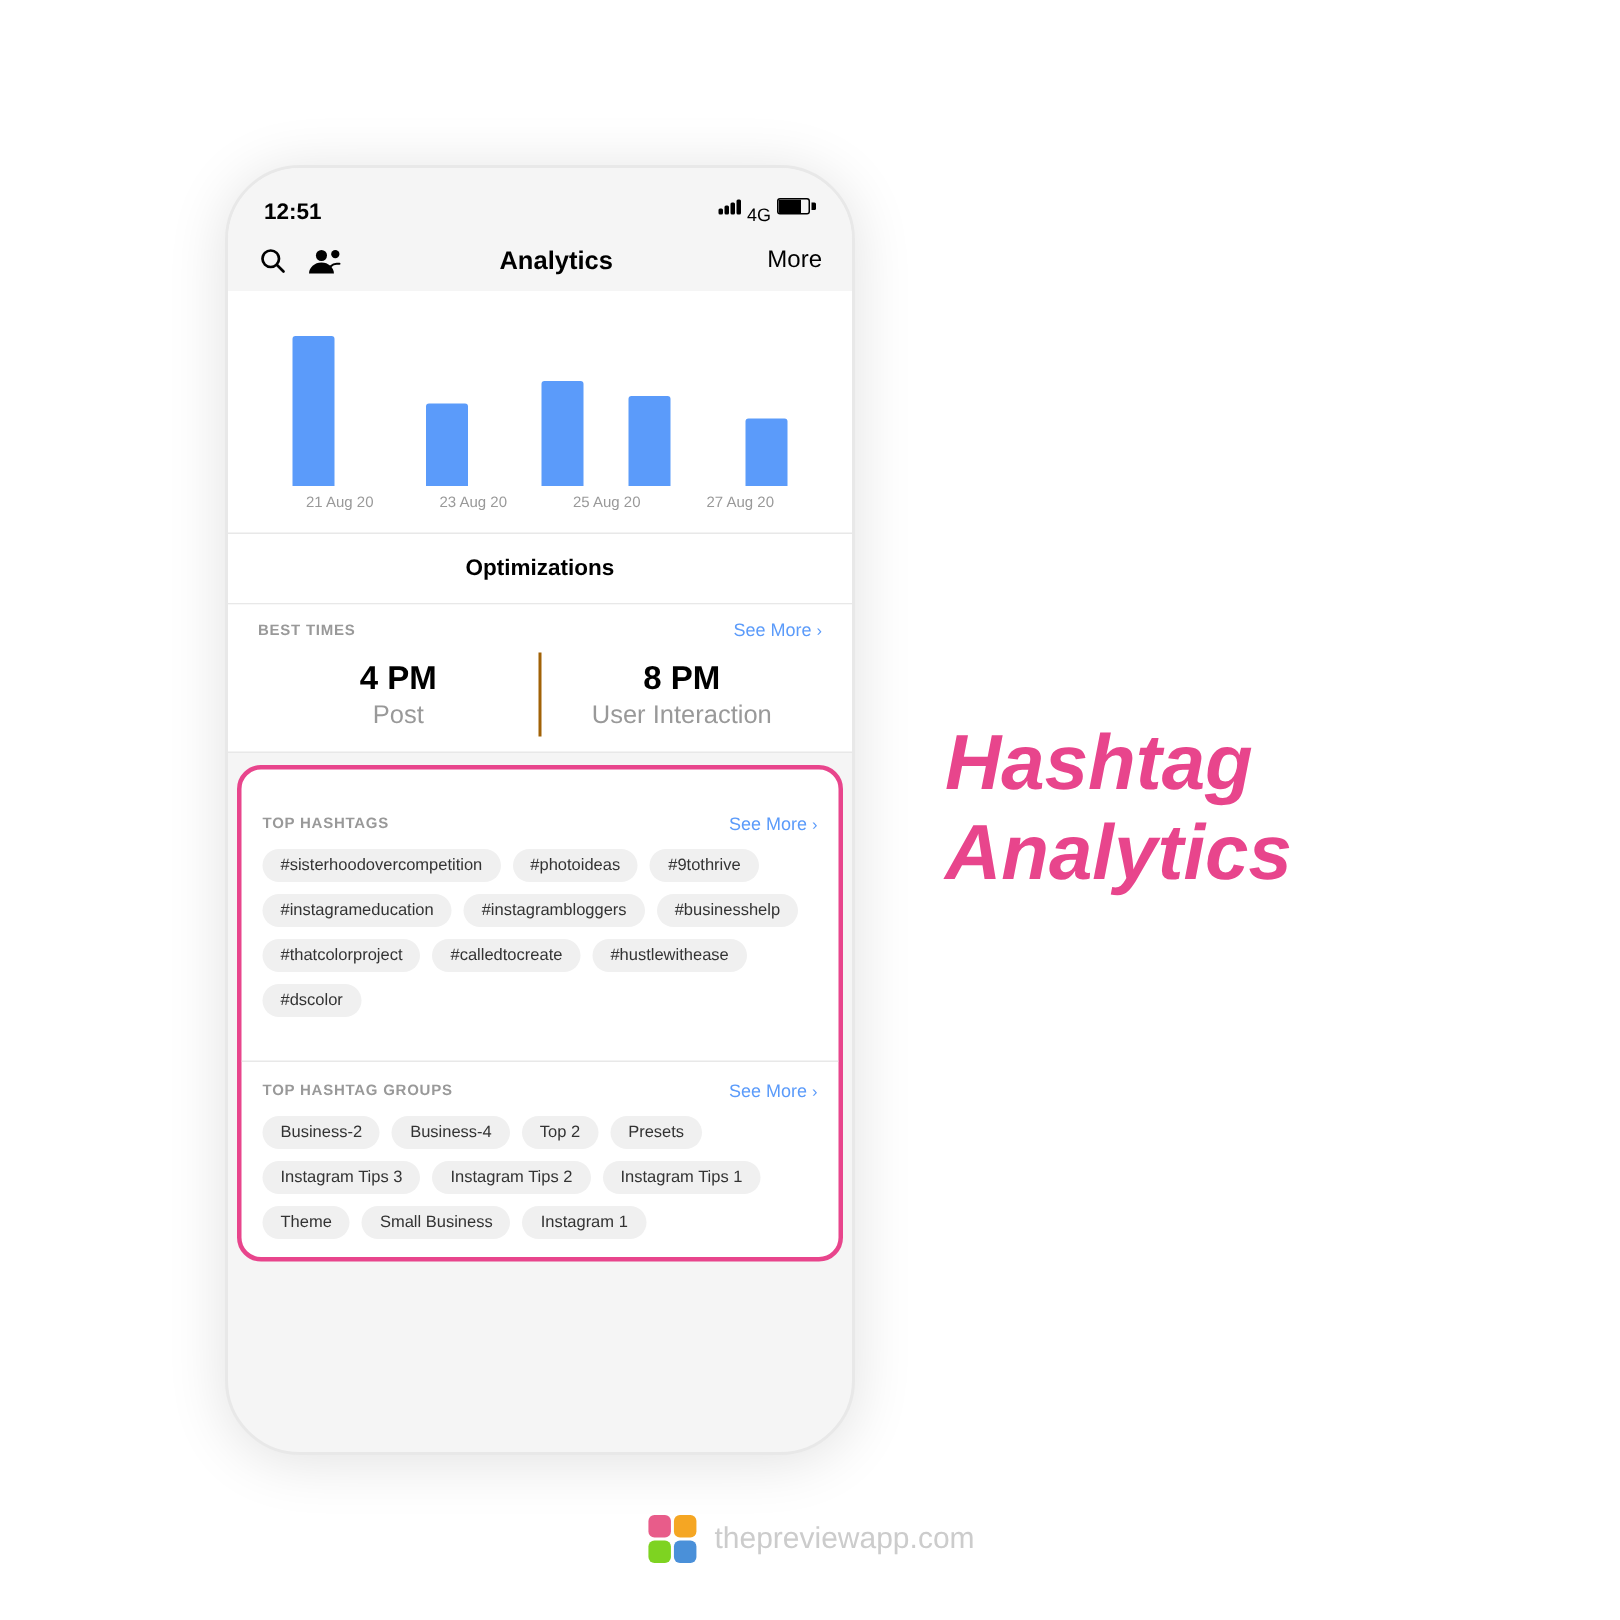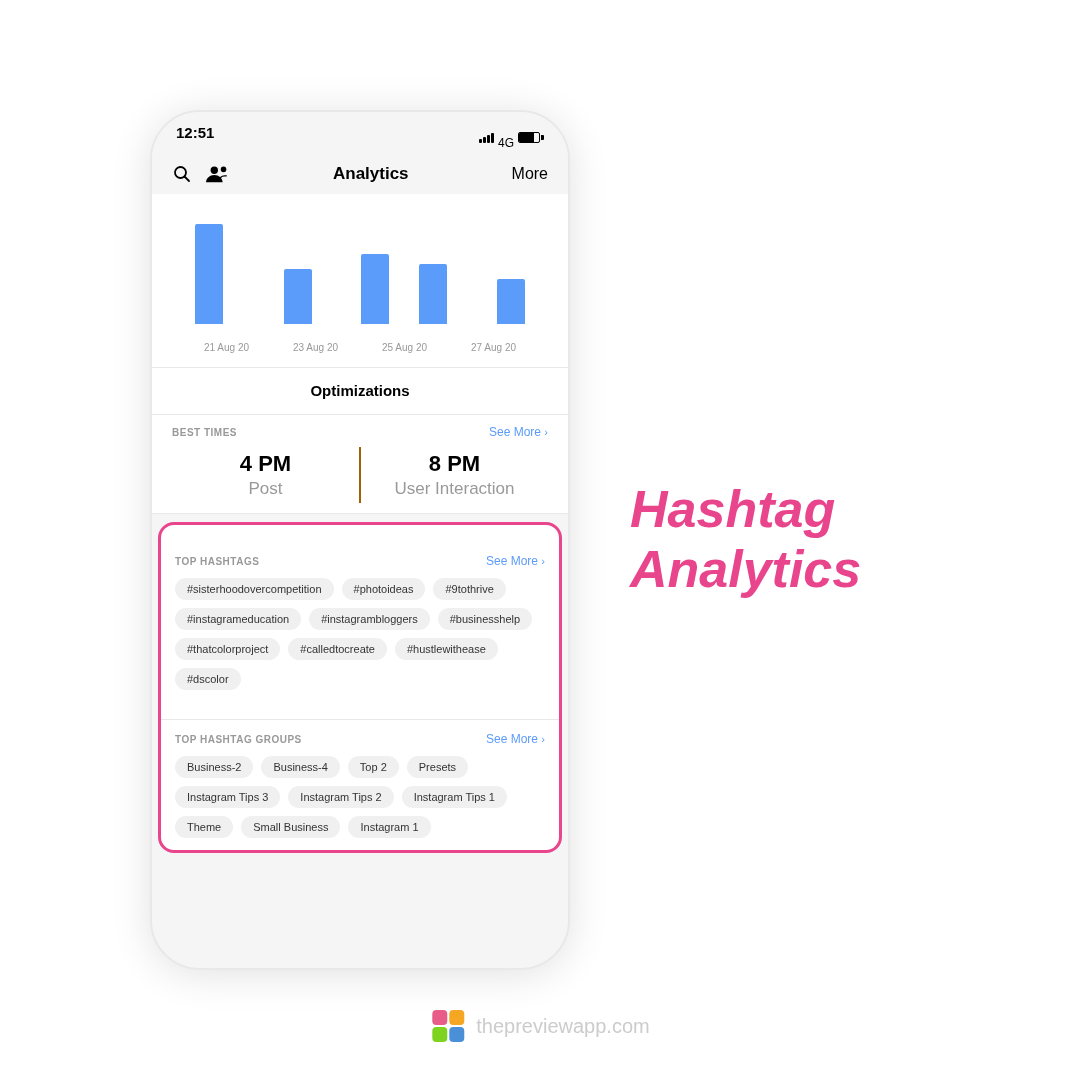--- a/index.html
+++ b/index.html
@@ -36,21 +36,21 @@
       position: relative;
       overflow: hidden;
       border: 2px solid #e8e8e8;
       flex-shrink: 0;
     }
 
     
     .status-bar {
       display: flex;
       justify-content: space-between;
-      align-items: flex-start;
+      align-items: flex-end;
       padding: 12px 24px 8px;
       background: #f5f5f5;
     }
 
     .status-time {
       font-size: 15px;
       font-weight: 600;
       color: #000;
     }
 
@@ -124,21 +124,20 @@
       display: flex;
       justify-content: space-between;
       padding: 6px 10px 0;
     }
 
     .chart-label {
       font-size: 10px;
       color: #999;
       text-align: center;
       flex: 1;
-      margin-top: 12px;
     }
 
     
     .optimizations-header {
       background: #fff;
       padding: 14px 4px;
       text-align: center;
       border-bottom: 1px solid #e8e8e8;
     }
 

